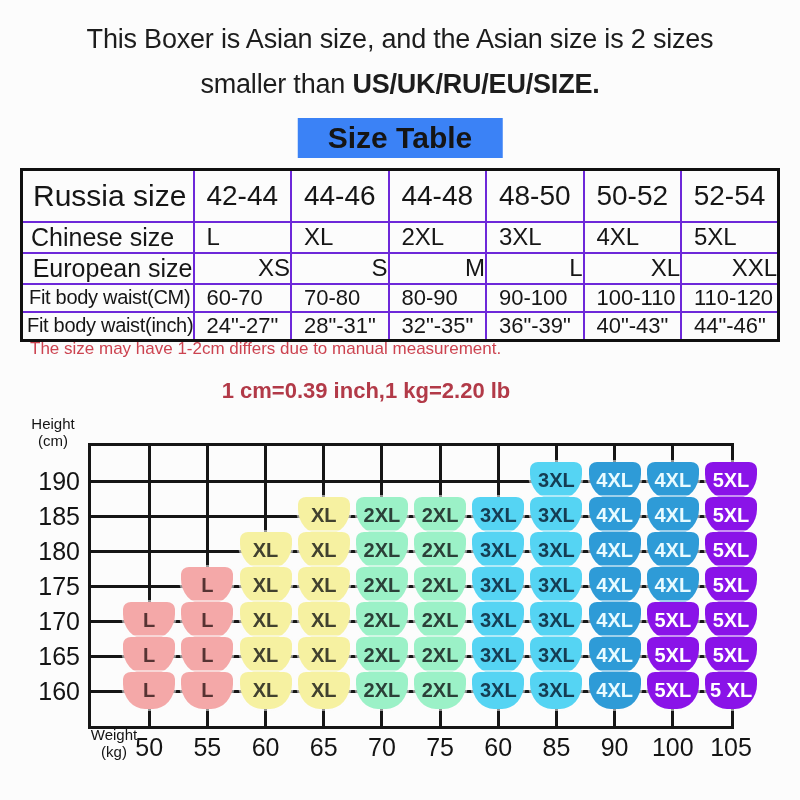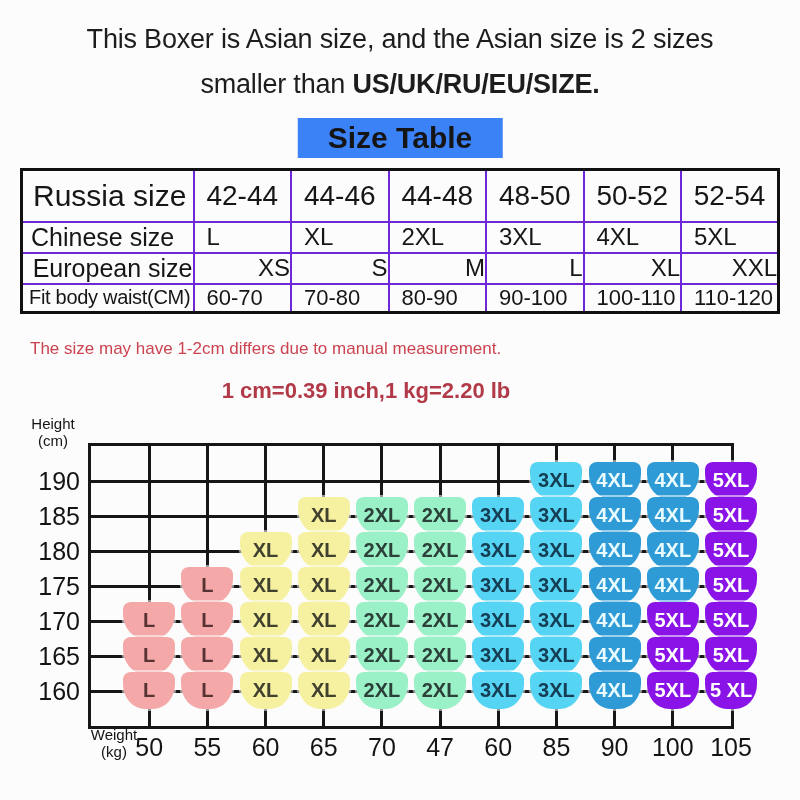--- a/index.html
+++ b/index.html
@@ -101,20 +101,29 @@
           <td class="val">XXL</td>
         </tr>
         <tr class="r4">
           <td class="lbl">Fit body waist(CM)</td>
           <td class="val">60-70</td>
           <td class="val">70-80</td>
           <td class="val">80-90</td>
           <td class="val">90-100</td>
           <td class="val">100-110</td>
           <td class="val">110-120</td>
+        </tr>
+        <tr class="r5">
+          <td class="lbl">Fit body waist(inch)</td>
+          <td class="val">24"-27"</td>
+          <td class="val">28"-31"</td>
+          <td class="val">32"-35"</td>
+          <td class="val">36"-39"</td>
+          <td class="val">40"-43"</td>
+          <td class="val">44"-46"</td>
         </tr>
       </tbody>
   </table>
 
   <div class="note-measure" id="note-measure" style="color: rgb(204, 67, 80);">The size may have 1-2cm differs due to manual measurement.</div>
   <div class="note-conv" id="note-conv" style="color: rgb(178, 58, 72);">1 cm=0.39 inch,1 kg=2.20 lb</div>
 
   <div class="chart-area" id="chart-area">
     <div class="axis-y">
       <div>Height</div>
@@ -212,21 +221,21 @@
       <div class="ytick" style="top: 95px;">180</div>
       <div class="ytick" style="top: 130px;">175</div>
       <div class="ytick" style="top: 165px;">170</div>
       <div class="ytick" style="top: 200px;">165</div>
       <div class="ytick" style="top: 235px;">160</div>
       <div class="xtick" style="left: 114.182px;">50</div>
       <div class="xtick" style="left: 172.364px;">55</div>
       <div class="xtick" style="left: 230.545px;">60</div>
       <div class="xtick" style="left: 288.727px;">65</div>
       <div class="xtick" style="left: 346.909px;">70</div>
-      <div class="xtick" style="left: 405.091px;">47</div>
+      <div class="xtick" style="left: 405.091px;">75</div>
       <div class="xtick" style="left: 463.273px;">60</div>
       <div class="xtick" style="left: 521.455px;">85</div>
       <div class="xtick" style="left: 579.636px;">90</div>
       <div class="xtick" style="left: 637.818px;">100</div>
       <div class="xtick" style="left: 696px;">105</div>
     </div>
 
 
 </div>
 

